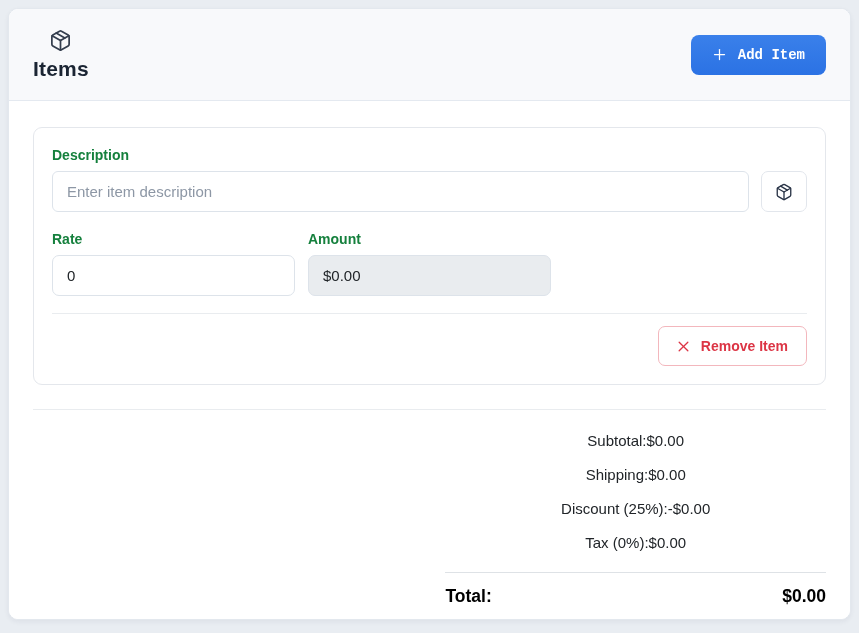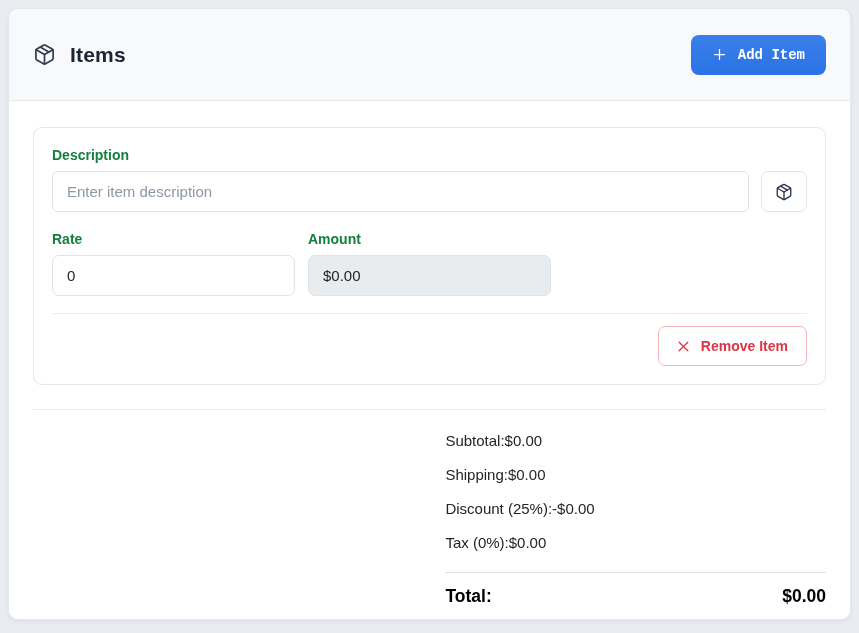--- a/index.html
+++ b/index.html
@@ -24,21 +24,21 @@
   .card-header {
     height: 92px;
     flex: 0 0 92px;
     background: #f8f9fb;
     border-bottom: 1px solid #e4e9f0;
     display: flex;
     align-items: center;
     justify-content: space-between;
     padding: 0 24px;
   }
-  .title-group { display: flex; align-items: center; gap: 14px; }
+  .title-group { display: flex; align-items: center; gap: 5px; flex-direction: column; }
   .title-group svg { width: 23px; height: 23px; color: #343e4e; }
   .page-title {
     font-size: 21px;
     font-weight: 700;
     color: #1b2533;
     letter-spacing: .2px;
   }
   .btn-primary {
     display: flex; align-items: center; gap: 11px;
     background: linear-gradient(180deg, #3a80ea 0%, #2b72e4 100%);
@@ -126,21 +126,21 @@
     border: none;
     border-top: 1px solid #e9ecef;
     margin: 24px 0 22px 0;
   }
   .totals {
     width: 48%;
     margin-left: auto;
   }
   .totals-row {
     display: flex;
-    justify-content: flex-start;
+    justify-content: center;
     align-items: center;
     font-size: 15px;
     color: #212529;
     margin-bottom: 17px;
   }
   .totals-sep {
     border: none;
     border-top: 1px solid #dee2e6;
     margin: 21px 0 0 0;
   }

